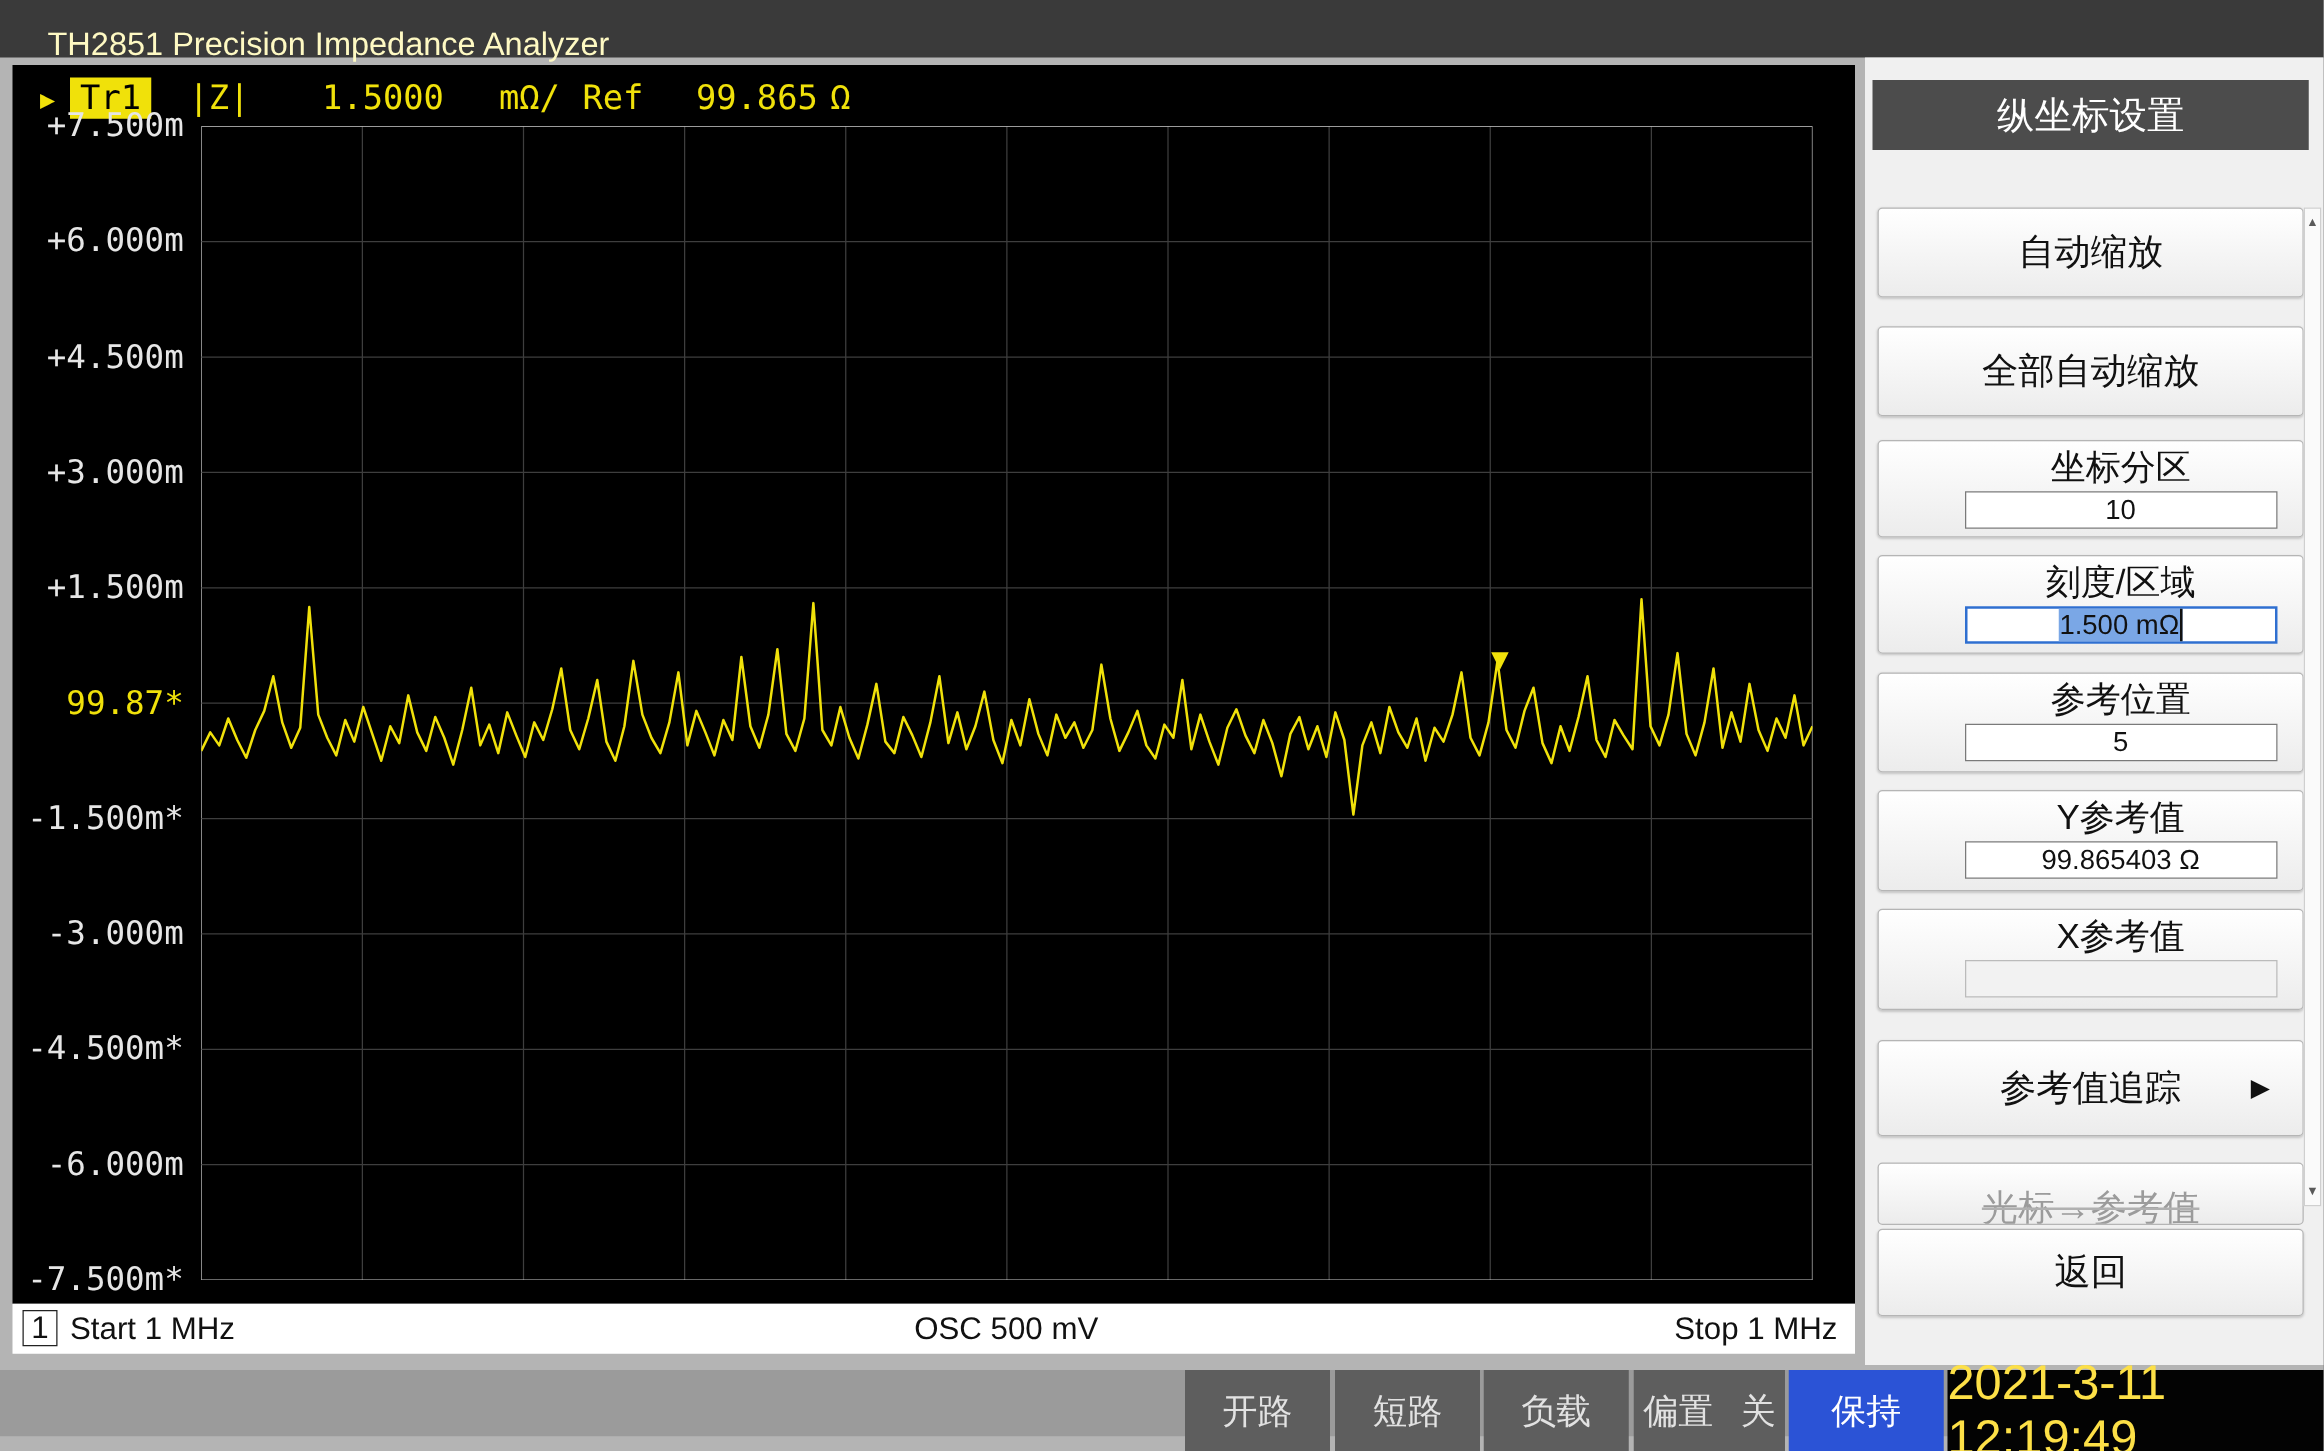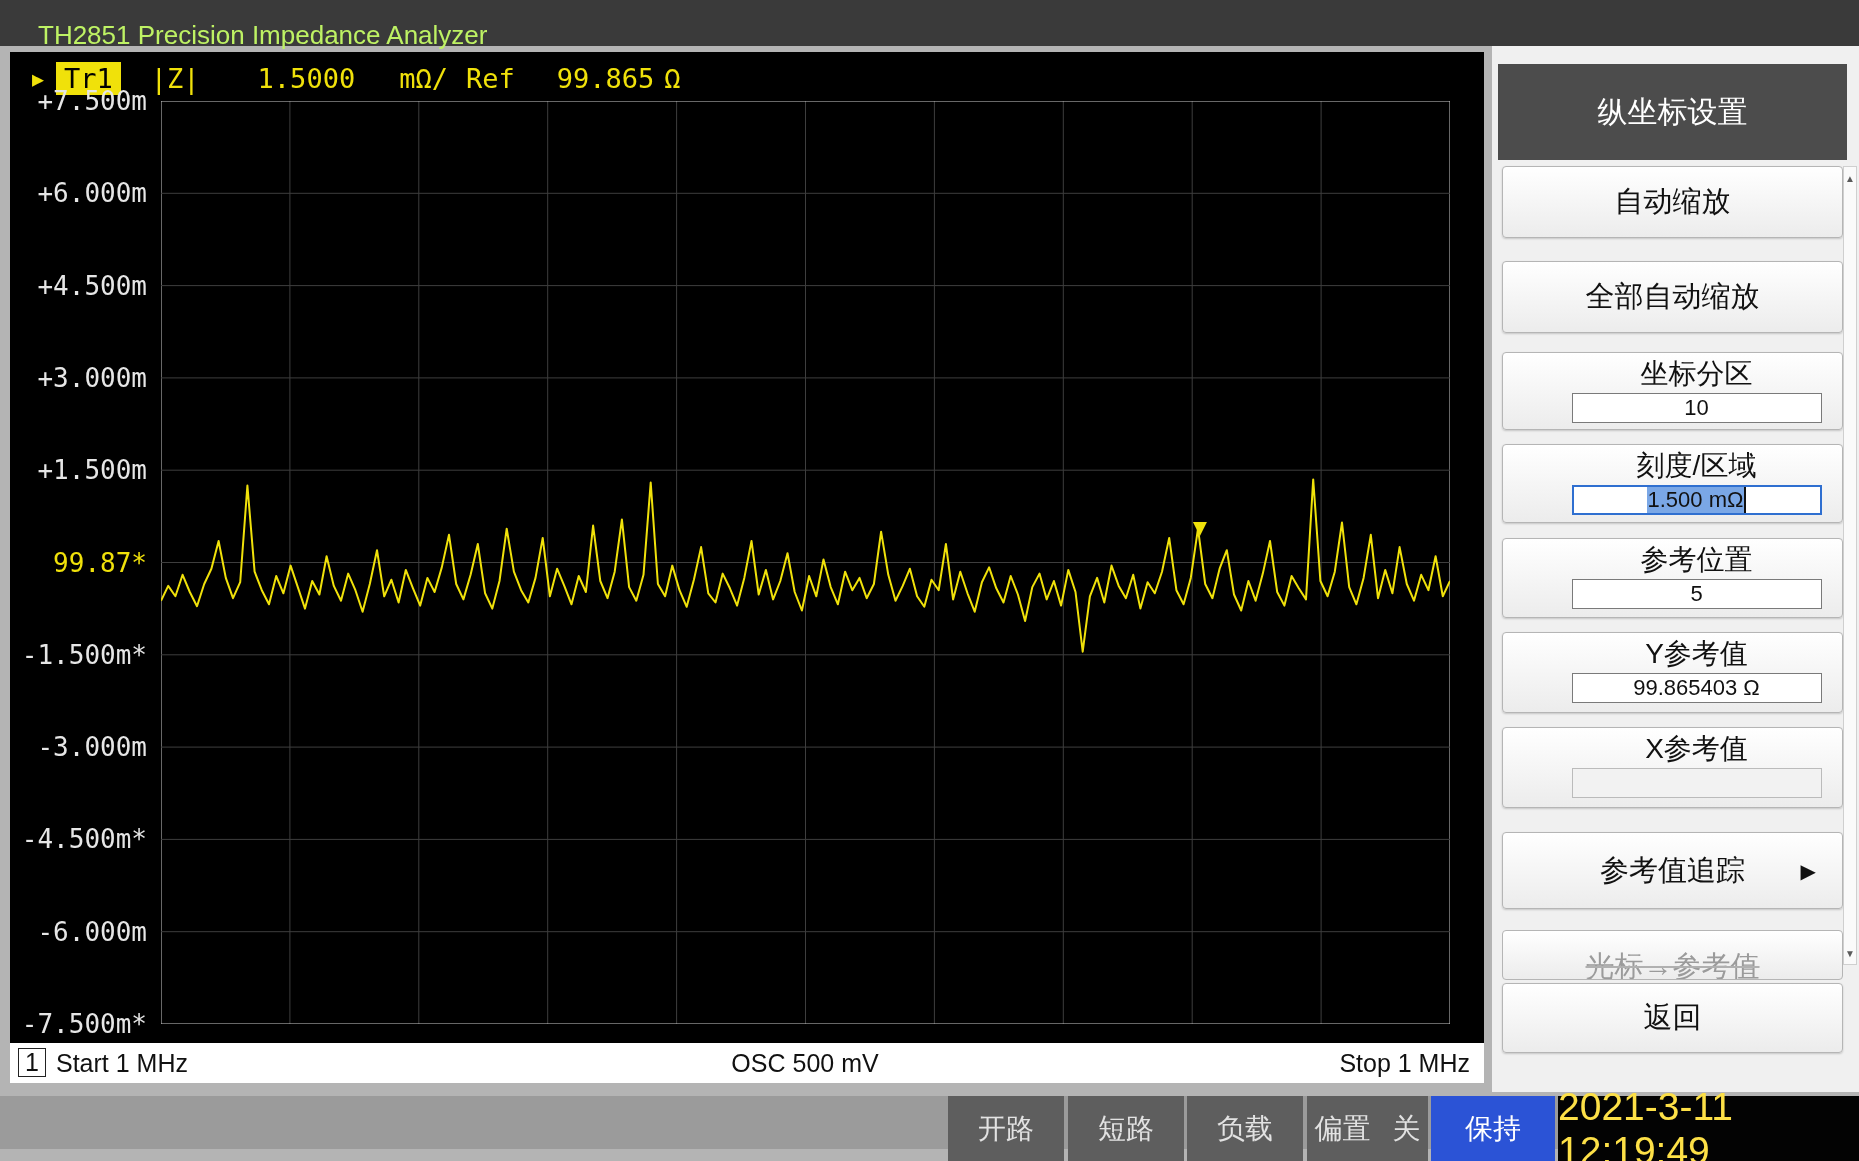--- a/index.html
+++ b/index.html
@@ -2,21 +2,21 @@
 <html><head>
 <meta charset="utf-8">
 <style>
   html,body{margin:0;padding:0;background:#888;}
   .app{position:relative;width:1859px;height:1161px;background:#b4b4b4;overflow:hidden;
        font-family:"Liberation Sans","DejaVu Sans",sans-serif;}
 
   
   .titlebar{position:absolute;left:0;top:0;width:1859px;height:46px;background:#3a3a3a;
             display:flex;align-items:center;}
-  .titlebar span{color:#bef264;font-size:26px;margin-left:38px;margin-top:24px;}
+  .titlebar span{color:#fef9c3;font-size:26px;margin-left:38px;margin-top:24px;}
 
   
   .plot-panel{position:absolute;left:10px;top:52px;width:1474px;height:991px;background:#000;}
   .trace-header{position:absolute;left:22px;top:10px;display:flex;align-items:center;
                 font-family:"DejaVu Sans Mono","Liberation Mono",monospace;
                 font-size:27px;color:#f0e10a;white-space:nowrap;}
   .trace-header .cur{font-size:20px;margin-right:12px;}
   .trace-header .badge{background:#f0e10a;color:#000000;padding:1px 8px;margin-right:30px;}
   .trace-header .prm{margin-right:58px;}
   .trace-header .scl{margin-right:44px;}
@@ -35,21 +35,21 @@
   
   .plot-footer{position:absolute;left:10px;top:1043px;width:1474px;height:40px;background:#ffffff;
                color:#111;font-size:25px;}
   .plot-footer .tno{position:absolute;left:8px;top:5px;border:1px solid #222;padding:0 6px;line-height:27px;}
   .plot-footer .start{position:absolute;left:46px;top:6px;}
   .plot-footer .osc{position:absolute;left:795px;top:6px;transform:translateX(-50%);}
   .plot-footer .stop{position:absolute;right:14px;top:6px;}
 
   
   .side-panel{position:absolute;left:1492px;top:46px;width:367px;height:1046px;background:#f0f0f0;}
-  .panel-header{position:absolute;left:6px;top:18px;width:349px;height:96px;background:#4c4c4c;
+  .panel-header{position:absolute;left:6px;top:18px;width:349px;height:56px;background:#4c4c4c;
                 color:#fff;font-size:30px;display:flex;align-items:center;justify-content:center;}
   .pbtn{position:absolute;left:10px;width:341px;background:linear-gradient(#ffffff,#ececec);
         border:1px solid #b5b5b5;border-radius:4px;box-shadow:0 1px 2px rgba(0,0,0,0.18);
         font-size:29px;color:#111;display:flex;align-items:center;justify-content:center;
         font-family:inherit;cursor:default;box-sizing:border-box;}
   .pgroup{position:absolute;left:10px;width:341px;background:linear-gradient(#ffffff,#ececec);
           border:1px solid #b5b5b5;border-radius:4px;box-shadow:0 1px 2px rgba(0,0,0,0.18);
           display:flex;flex-direction:column;align-items:center;box-sizing:border-box;padding-left:48px;}
   .plabel{font-size:28px;color:#111;margin-top:5px;line-height:32px;}
   .pinput{width:250px;height:30px;margin-top:3px;background:#fff;border:1px solid #7a7a7a;

